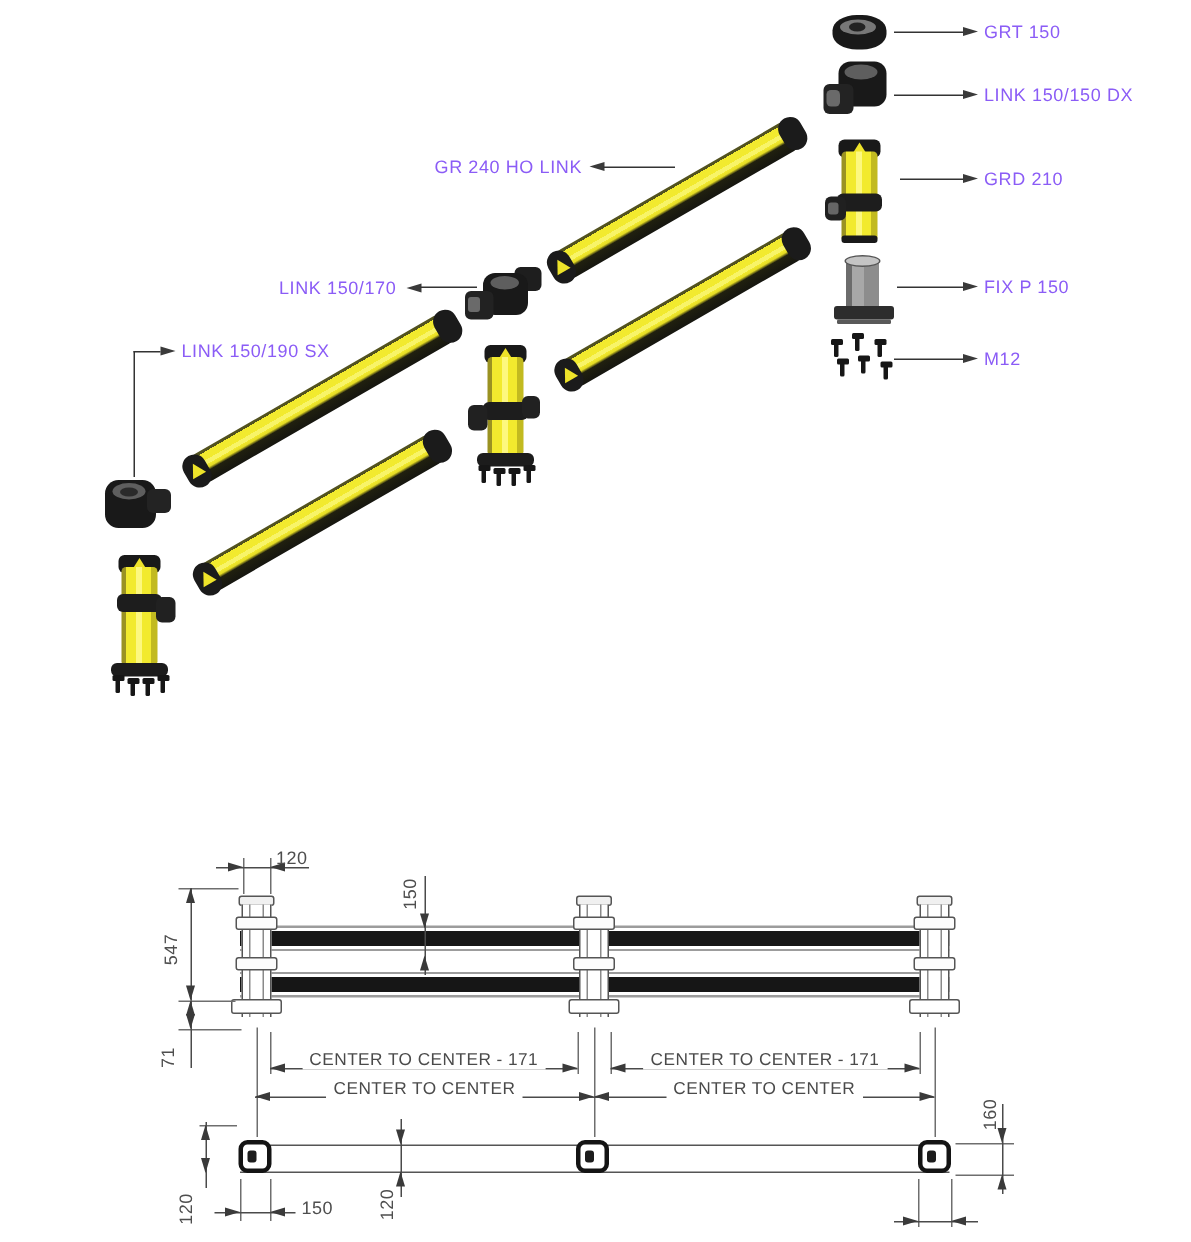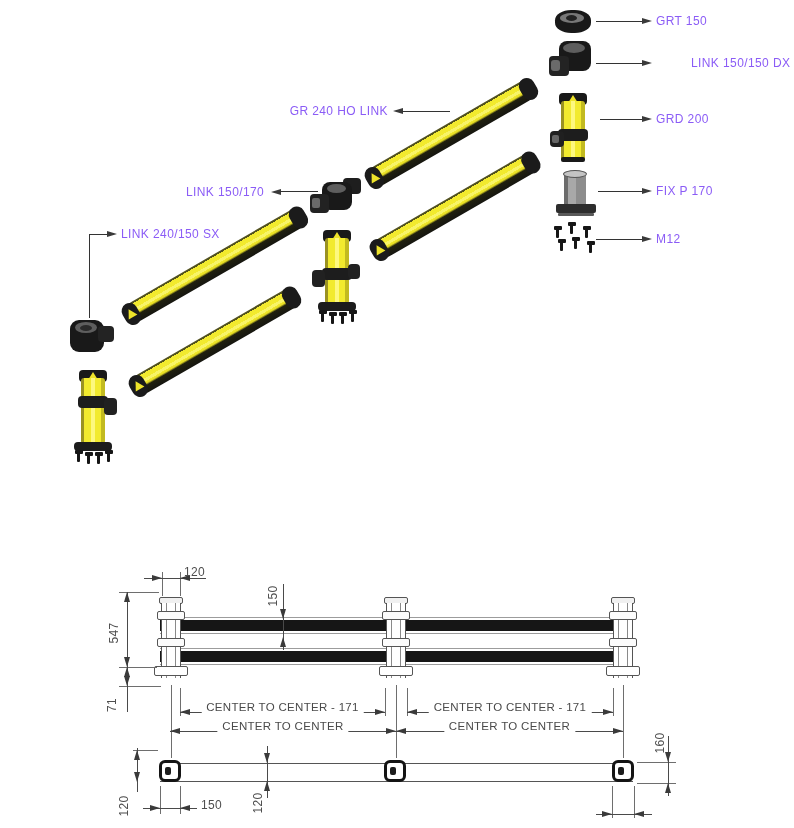--- a/index.html
+++ b/index.html
@@ -181,37 +181,37 @@
     <div class="ar ar-l" style="left:393px;top:108px;"></div>
     <div class="hl" style="left:402px;top:110.5px;width:48px;background:#333;"></div>
 
     <div class="lbl" style="left:186px;top:185px;">LINK 150/170</div>
     <div class="ar ar-l" style="left:271px;top:188.5px;"></div>
     <div class="hl" style="left:280px;top:191px;width:38px;background:#333;"></div>
 
     <div class="vl" style="left:89px;top:234px;height:84px;background:#333;"></div>
     <div class="hl" style="left:89px;top:233.5px;width:18px;background:#333;"></div>
     <div class="ar ar-r" style="left:107px;top:230.5px;"></div>
-    <div class="lbl" style="left:121px;top:227px;">LINK 240/150 SX</div>
+    <div class="lbl" style="left:121px;top:227px;">LINK 150/190 SX</div>
 
     <div class="hl" style="left:596px;top:20.5px;width:46px;background:#333;"></div>
     <div class="ar ar-r" style="left:642px;top:17.5px;"></div>
     <div class="lbl" style="left:656px;top:14px;">GRT 150</div>
 
     <div class="hl" style="left:596px;top:62.5px;width:46px;background:#333;"></div>
     <div class="ar ar-r" style="left:642px;top:59.5px;"></div>
-    <div class="lbl" style="left:656px;top:56px;margin-left:35px;">LINK 150/150 DX</div>
+    <div class="lbl" style="left:656px;top:56px;">LINK 150/150 DX</div>
 
     <div class="hl" style="left:600px;top:118.5px;width:42px;background:#333;"></div>
     <div class="ar ar-r" style="left:642px;top:115.5px;"></div>
-    <div class="lbl" style="left:656px;top:112px;">GRD 200</div>
+    <div class="lbl" style="left:656px;top:112px;">GRD 210</div>
 
     <div class="hl" style="left:598px;top:190.5px;width:44px;background:#333;"></div>
     <div class="ar ar-r" style="left:642px;top:187.5px;"></div>
-    <div class="lbl" style="left:656px;top:184px;">FIX P 170</div>
+    <div class="lbl" style="left:656px;top:184px;">FIX P 150</div>
 
     <div class="hl" style="left:596px;top:238.5px;width:46px;background:#333;"></div>
     <div class="ar ar-r" style="left:642px;top:235.5px;"></div>
     <div class="lbl" style="left:656px;top:232px;">M12</div>
   </div>
 
   <div>
     <div class="fvrail" style="top:617px;"></div>
     <div class="fvrail" style="top:648px;"></div>
 

